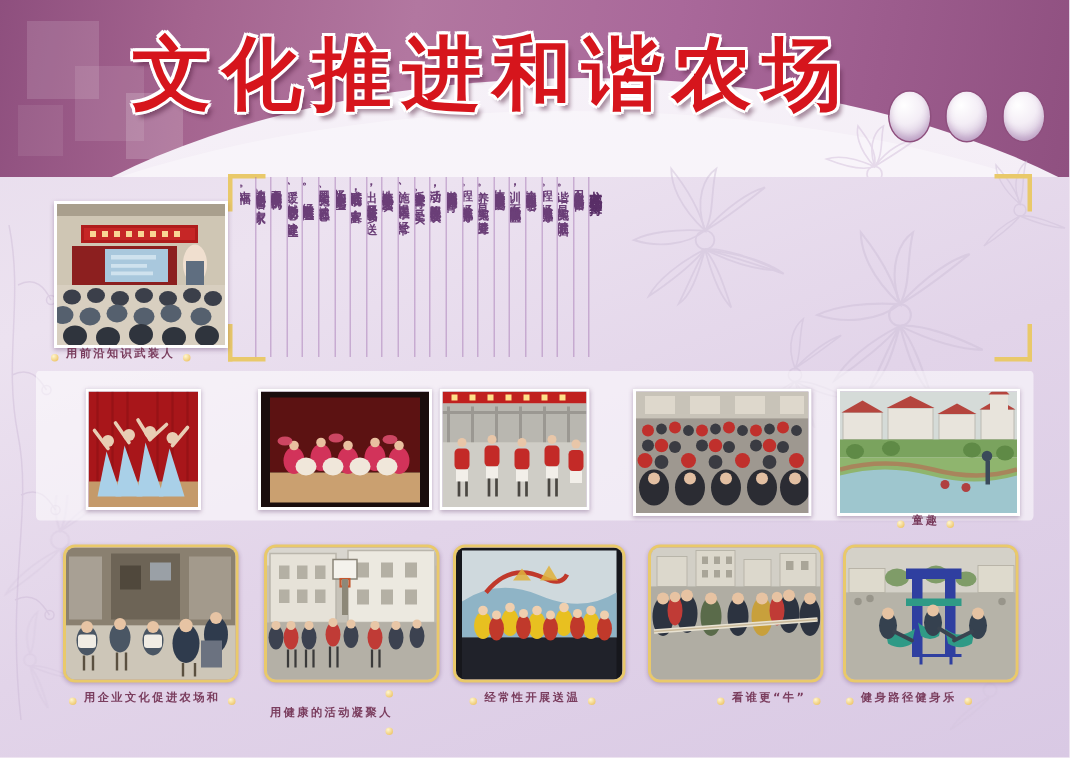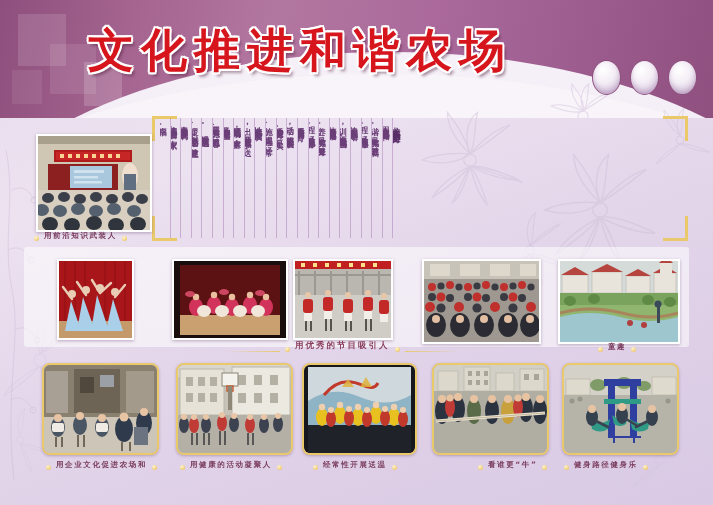--- a/index.html
+++ b/index.html
@@ -21,21 +21,21 @@
   .hdr-sq.d{left:12px;top:70px;width:30px;height:34px;background:rgba(255,255,255,.08);}
   
   .swoosh{position:absolute;left:-60px;top:52px;width:900px;height:230px;
     border-radius:50% 50% 0 0/100% 100% 0 0;
     background:linear-gradient(180deg,#f6f1f8 0%,#efe6f2 100%);}
   .swoosh2{position:absolute;left:-120px;top:74px;width:1000px;height:220px;
     border-radius:50% 50% 0 0/100% 100% 0 0;
     background:rgba(255,255,255,.35);}
   .title{position:absolute;left:88px;top:18px;width:560px;height:64px;
     font-family:"DejaVu Sans","Liberation Sans",sans-serif;
-    font-size:46px;font-weight:bold;letter-spacing:7px;color:#d6151c;
+    font-size:53px;font-weight:bold;letter-spacing:7px;color:#d6151c;
     text-shadow:
       -1.6px -1.6px 0 #fff, 1.6px -1.6px 0 #fff, -1.6px 1.6px 0 #fff, 1.6px 1.6px 0 #fff,
       0 -2px 0 #fff, 0 2px 0 #fff, -2px 0 0 #fff, 2px 0 0 #fff,
       3px 4px 3px rgba(70,20,50,.45);
     white-space:nowrap;line-height:64px;}
   .dots{position:absolute;right:16px;top:60px;display:flex;gap:9px;}
   .dot{width:27px;height:33px;border-radius:50%;
     background:radial-gradient(circle at 36% 28%,#ffffff 0%,#f4eef6 42%,#cbb7d4 100%);
     border:1.6px solid #8e4f7e;box-shadow:inset 0 -3px 5px rgba(140,90,150,.35);}
   .hdr-flower{position:absolute;right:70px;top:78px;width:120px;height:70px;opacity:.5;}
@@ -505,27 +505,20 @@
       </g>
       <g fill="#b04040">
           <circle cx="70" cy="62" r="3"></circle>
           <circle cx="84" cy="64" r="3"></circle>
         </g>
       <rect x="97" y="46" width="3" height="16" fill="#3a4a5a"></rect>
       <circle cx="98" cy="43" r="3.5" fill="#3a4a5a"></circle>
     </svg>
   </div>
 
-  <div class="cap mid" style="left:226px;top:340px;">
-    <span class="rule"></span>
-    <span class="bead"></span>
-    <span>用优秀的节目吸引人</span>
-    <span class="bead"></span>
-    <span class="rule r"></span>
-  </div>
 
   <div class="cap" style="left:598px;top:342px;">
     <span class="bead"></span>
     <span>童趣</span>
     <span class="bead"></span>
   </div>
 
   <div class="photo g" style="left:42px;top:363px;width:113px;height:88px;">
     <svg viewBox="0 0 113 88" width="113" height="88">
       <rect width="113" height="88" fill="#b9b2a6"></rect>
@@ -767,21 +760,21 @@
           <circle cx="104" cy="36" r="2.5"></circle>
       </g>
     </svg>
   </div>
 
   <div class="cap" style="left:46px;top:460px;">
     <span class="bead"></span>
     <span>用企业文化促进农场和</span>
     <span class="bead"></span>
   </div>
-  <div class="cap" style="left:180px;top:460px;">
+  <div class="cap" style="left:180px;top:460px;flex-direction:column;">
     <span class="bead"></span>
     <span>用健康的活动凝聚人</span>
     <span class="bead"></span>
   </div>
   <div class="cap" style="left:313px;top:460px;">
     <span class="bead"></span>
     <span>经常性开展送温</span>
     <span class="bead"></span>
   </div>
   <div class="cap" style="left:478px;top:460px;">

